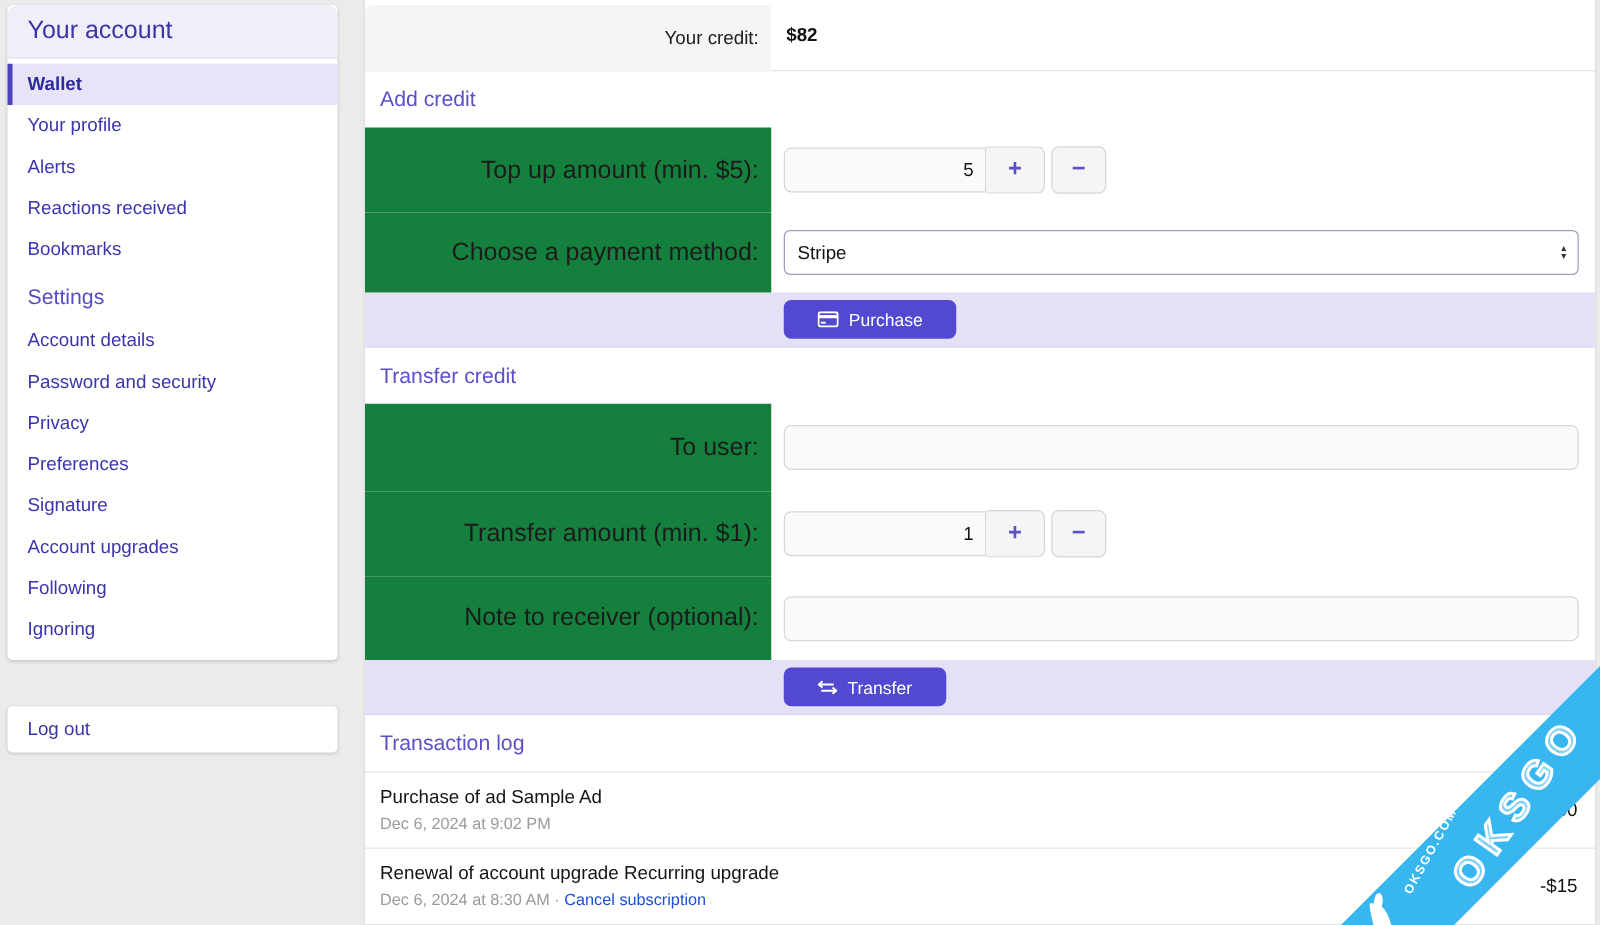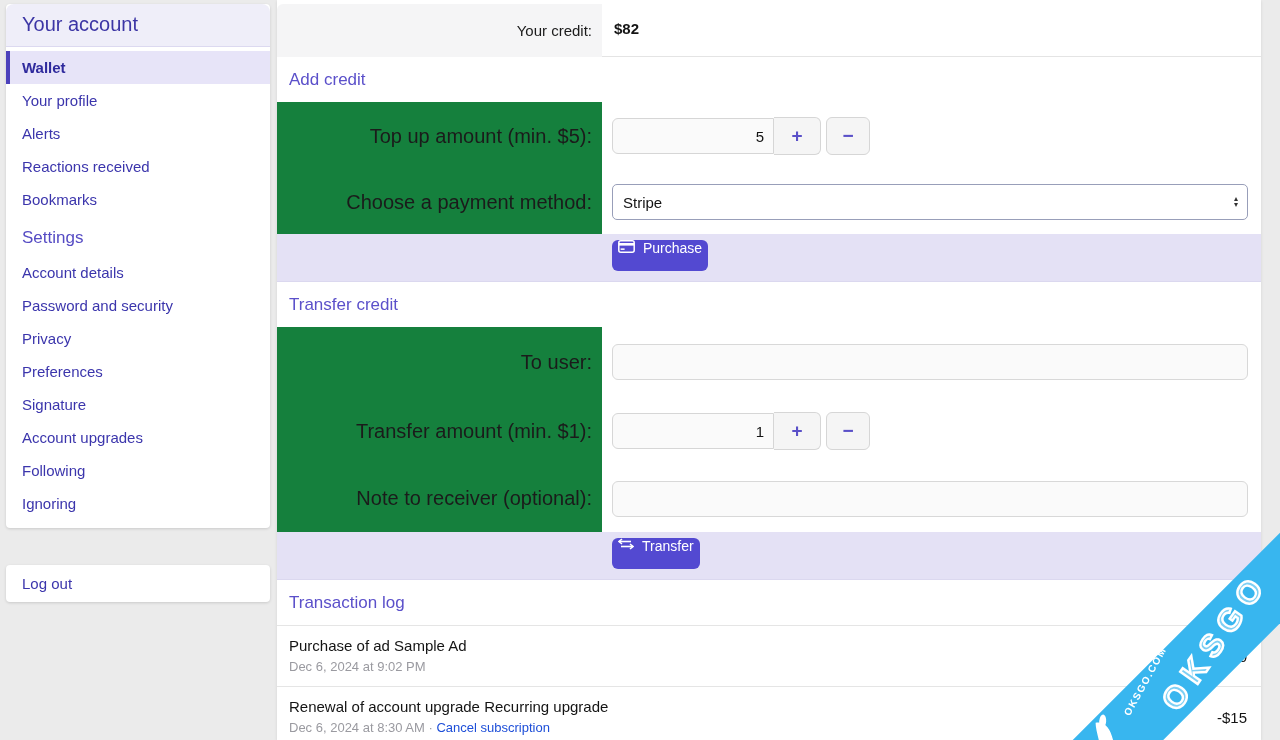--- a/index.html
+++ b/index.html
@@ -31,21 +31,21 @@
     padding-left:12px; font-weight:bold; color:#2f2a9d;
   }
   .side-section {
     padding:12px 16px 8px; font-size:17px; color:#564cc4;
   }
   #logout-panel { left:6px; top:565px; width:264px; }
   #logout-panel .side-item { padding:10px 16px; }
 
   
   #main {
-    position:absolute; left:277px; top:0; width:984px; height:740px;
+    position:absolute; left:292px; top:0; width:984px; height:740px;
     background:#fff; border-radius:0 0 0 0;
     box-shadow:0 1px 3px rgba(0,0,0,.10);
   }
   .credit-row { display:flex; border-bottom:1px solid #e4e4e4; height:57px; }
   .label-cell {
     width:325px; background:#f5f5f6; display:flex; align-items:center;
     justify-content:flex-end; padding-right:10px; font-size:15px; color:#1b1b1b;
   }
   .credit-row .label-cell { border-top-left-radius:6px; margin-top:4px; height:53px; }
   .credit-value { display:flex; align-items:center; padding-left:12px; font-weight:bold; font-size:15px; }
@@ -90,22 +90,22 @@
     border-radius:6px; padding:0 10px; font-size:15px;
     font-family:"Liberation Sans", sans-serif;
   }
 
   .action-row {
     background:#e4e1f5; border-bottom:1px solid #dbd8ef;
     padding:6px 0 6px 335px;
   }
   .btn-primary {
     height:31px; background:#5349d1; border:none; border-radius:6px;
-    color:#fff; font-size:14px; padding:0 6px; cursor:pointer;
-    display:inline-flex; gap:8px;
+    color:#fff; font-size:14px; padding:0 27px; cursor:pointer;
+    display:inline-flex; align-items:center; gap:8px;
     font-family:"Liberation Sans", sans-serif;
   }
   .btn-primary svg { display:block; }
 
   .txn-title-bar { border-bottom:1px solid #e5e5e5; }
   .txn-row { position:relative; padding:11px 12px 12px; border-bottom:1px solid #e5e5e5; }
   .txn-name { font-size:15px; color:#141414; }
   .txn-meta { font-size:13px; color:#9a9aa0; margin-top:5px; }
   .txn-meta a { color:#1d4ed8; text-decoration:none; cursor:pointer; }
   .txn-amount {

